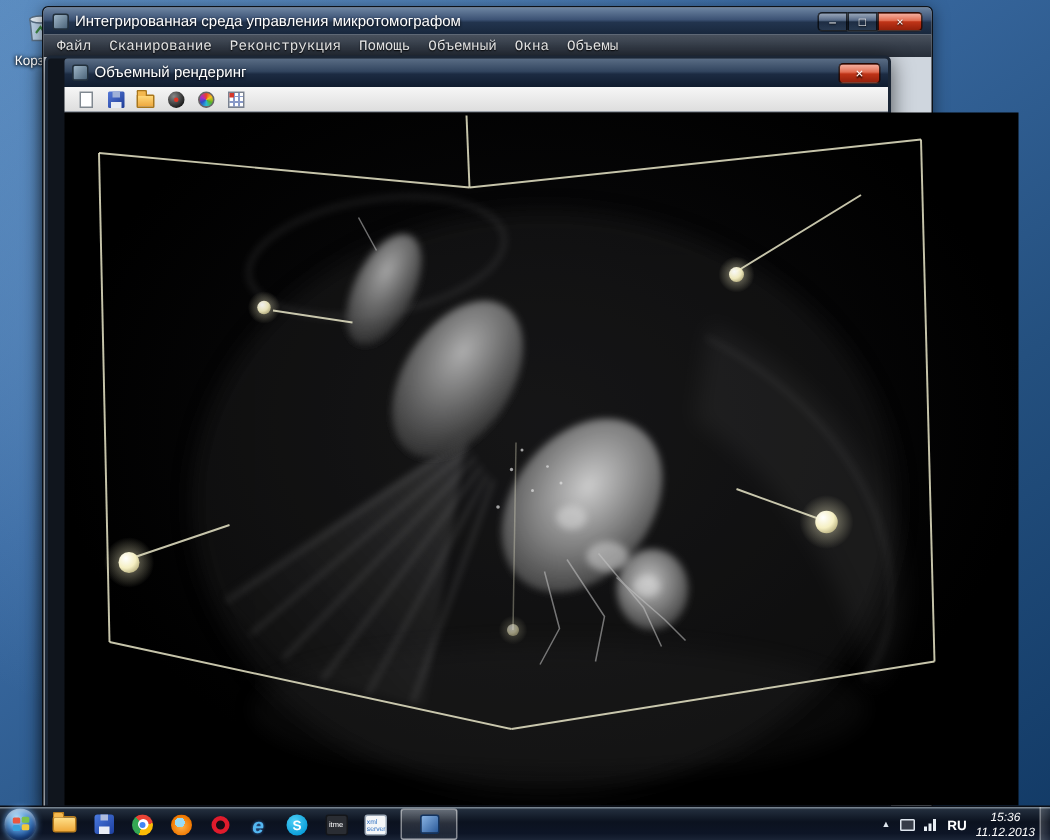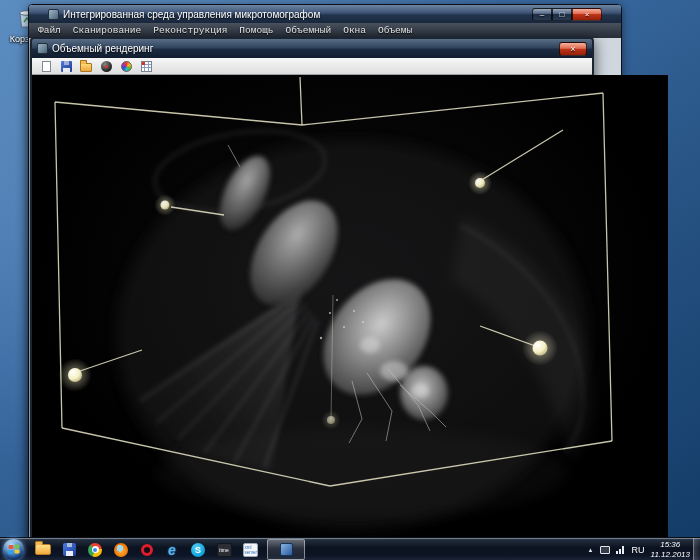--- a/index.html
+++ b/index.html
@@ -12,41 +12,41 @@
       linear-gradient(145deg,#5b8cc0 0%,#3a6aa2 35%,#24507f 68%,#123a66 100%); }
 
   
   .recycle { position:absolute; left:4px; top:7px; width:46px; text-align:center; z-index:1; cursor:default; }
   .rb-label { font-size:9px; color:#fff; text-shadow:0 1px 2px #000, 0 0 3px #000; margin-top:1px; }
 
   
   #win-back { position:absolute; left:28px; top:4px; width:594px; height:540px;
     border:1px solid #0c1118; border-radius:4px 4px 0 0; background:#cfd6de;
     box-shadow:0 2px 10px rgba(0,0,0,.5); z-index:2; }
-  .tb-back { height:18px; border-radius:3px 3px 0 0; display:flex; align-items:center; gap:4px; padding:0 19px;
+  .tb-back { height:18px; border-radius:3px 3px 0 0; display:flex; align-items:center; gap:4px; padding:0 6px;
     background:linear-gradient(#6d85a2,#3c5274 45%,#22344e 55%,#18273c); }
   .win-ico { width:11px; height:11px; flex:none; border-radius:2px; border:1px solid #22303c;
     background:linear-gradient(135deg,#9fb6c8,#4a6378); }
   .tb-title { flex:1; font-size:10px; color:#fff; text-shadow:0 1px 2px #000;
     white-space:nowrap; overflow:hidden; }
   .winbtns { display:flex; flex:none; }
   .winbtn { width:20px; height:13px; border:1px solid rgba(0,0,0,.7); color:#fff; font-size:8px;
     line-height:11px; text-align:center; text-shadow:0 1px 1px #000;
     background:linear-gradient(rgba(255,255,255,.4),rgba(255,255,255,.12) 45%,rgba(20,30,45,.35) 50%,rgba(70,90,115,.3)); }
   .winbtn.first { border-radius:3px 0 0 3px; }
   .winbtn.close { width:30px; border-radius:0 3px 3px 0;
     background:linear-gradient(#f5b0a0,#e06a4e 45%,#c03418 50%,#94200a); }
   .menubar { height:15px; display:flex; align-items:center; padding:0 3px;
     background:linear-gradient(#4a525e,#343c48 55%,#272e39);font-family:Liberation Mono, monospace; }
   .menu-item { font-size:9.5px; color:#f0f0f0; padding:0 6px; text-shadow:0 1px 1px #000; white-space:nowrap; }
 
   
   #win-front { position:absolute; left:30px; top:37px; width:564px; height:502px;
     background:#10151d; border:2px solid #1b2635; border-radius:4px 4px 0 0;
-    box-shadow:0 3px 14px rgba(0,0,0,.65); z-index:3; }
+    box-shadow:0 3px 14px rgba(0,0,0,.65); z-index:3;padding-left:11px; }
   .tb-front { height:19px; border-radius:2px 2px 0 0; display:flex; align-items:center; gap:4px; padding:0 5px;
     background:linear-gradient(#5a6d85,#32455f 45%,#1c2b42 55%,#101c2e); }
   .fclose { width:28px; height:14px; border:1px solid rgba(0,0,0,.75); border-radius:3px; color:#fff;
     font-size:9px; line-height:12px; text-align:center; text-shadow:0 1px 1px #000; flex:none;
     background:linear-gradient(#f5b0a0,#e06a4e 45%,#c03418 50%,#94200a); }
   .toolbar { height:17px; display:flex; align-items:center; gap:6px; padding:0 7px;
     background:linear-gradient(#f6f6f6,#dedede); border-bottom:1px solid #9aa0a8; }
   .tbi { width:14px; height:13px; display:flex; align-items:center; justify-content:center; }
   .pg { width:9px; height:11px; background:#fff; border:1px solid #808890; }
   .fl { width:11px; height:11px; background:linear-gradient(135deg,#5578d8,#1e3c96); border-radius:1px; position:relative; }
@@ -104,21 +104,21 @@
     line-height:1.2; padding:1px; overflow:hidden; border:1px solid #9aa6b4; }
   .active-app { position:absolute; left:267px; top:1px; width:38px; height:21px; border-radius:2px;
     border:1px solid rgba(255,255,255,.45);
     background:linear-gradient(rgba(255,255,255,.30),rgba(255,255,255,.12) 50%,rgba(255,255,255,.06));
     display:flex; align-items:center; justify-content:center; }
   .active-app-ico { width:13px; height:13px; border-radius:2px;
     background:linear-gradient(135deg,#8ab4e4,#2a5a9a); border:1px solid #13335e; }
   .tray { position:absolute; right:10px; top:0; height:23px; display:flex; align-items:center; gap:6px; color:#fff; }
   .chev { font-size:6px; line-height:6px; color:#dfe6ee; }
   .mon-ico { width:10px; height:8px; border:1px solid #dfe6ee; border-radius:1px; background:rgba(255,255,255,.18); }
-  .lang { font-size:9px; font-weight:normal; }
+  .lang { font-size:9px; font-weight:bold; }
   .clock { font-size:8px; text-align:center; line-height:1.2;font-style:italic; }
   .show-desktop { position:absolute; right:0; top:0; width:7px; height:23px;
     border-left:1px solid rgba(255,255,255,.4);
     background:linear-gradient(90deg,rgba(255,255,255,.18),rgba(255,255,255,.05)); }
 </style>
 </head>
 <body>
 
 <div id="desktop">
 

